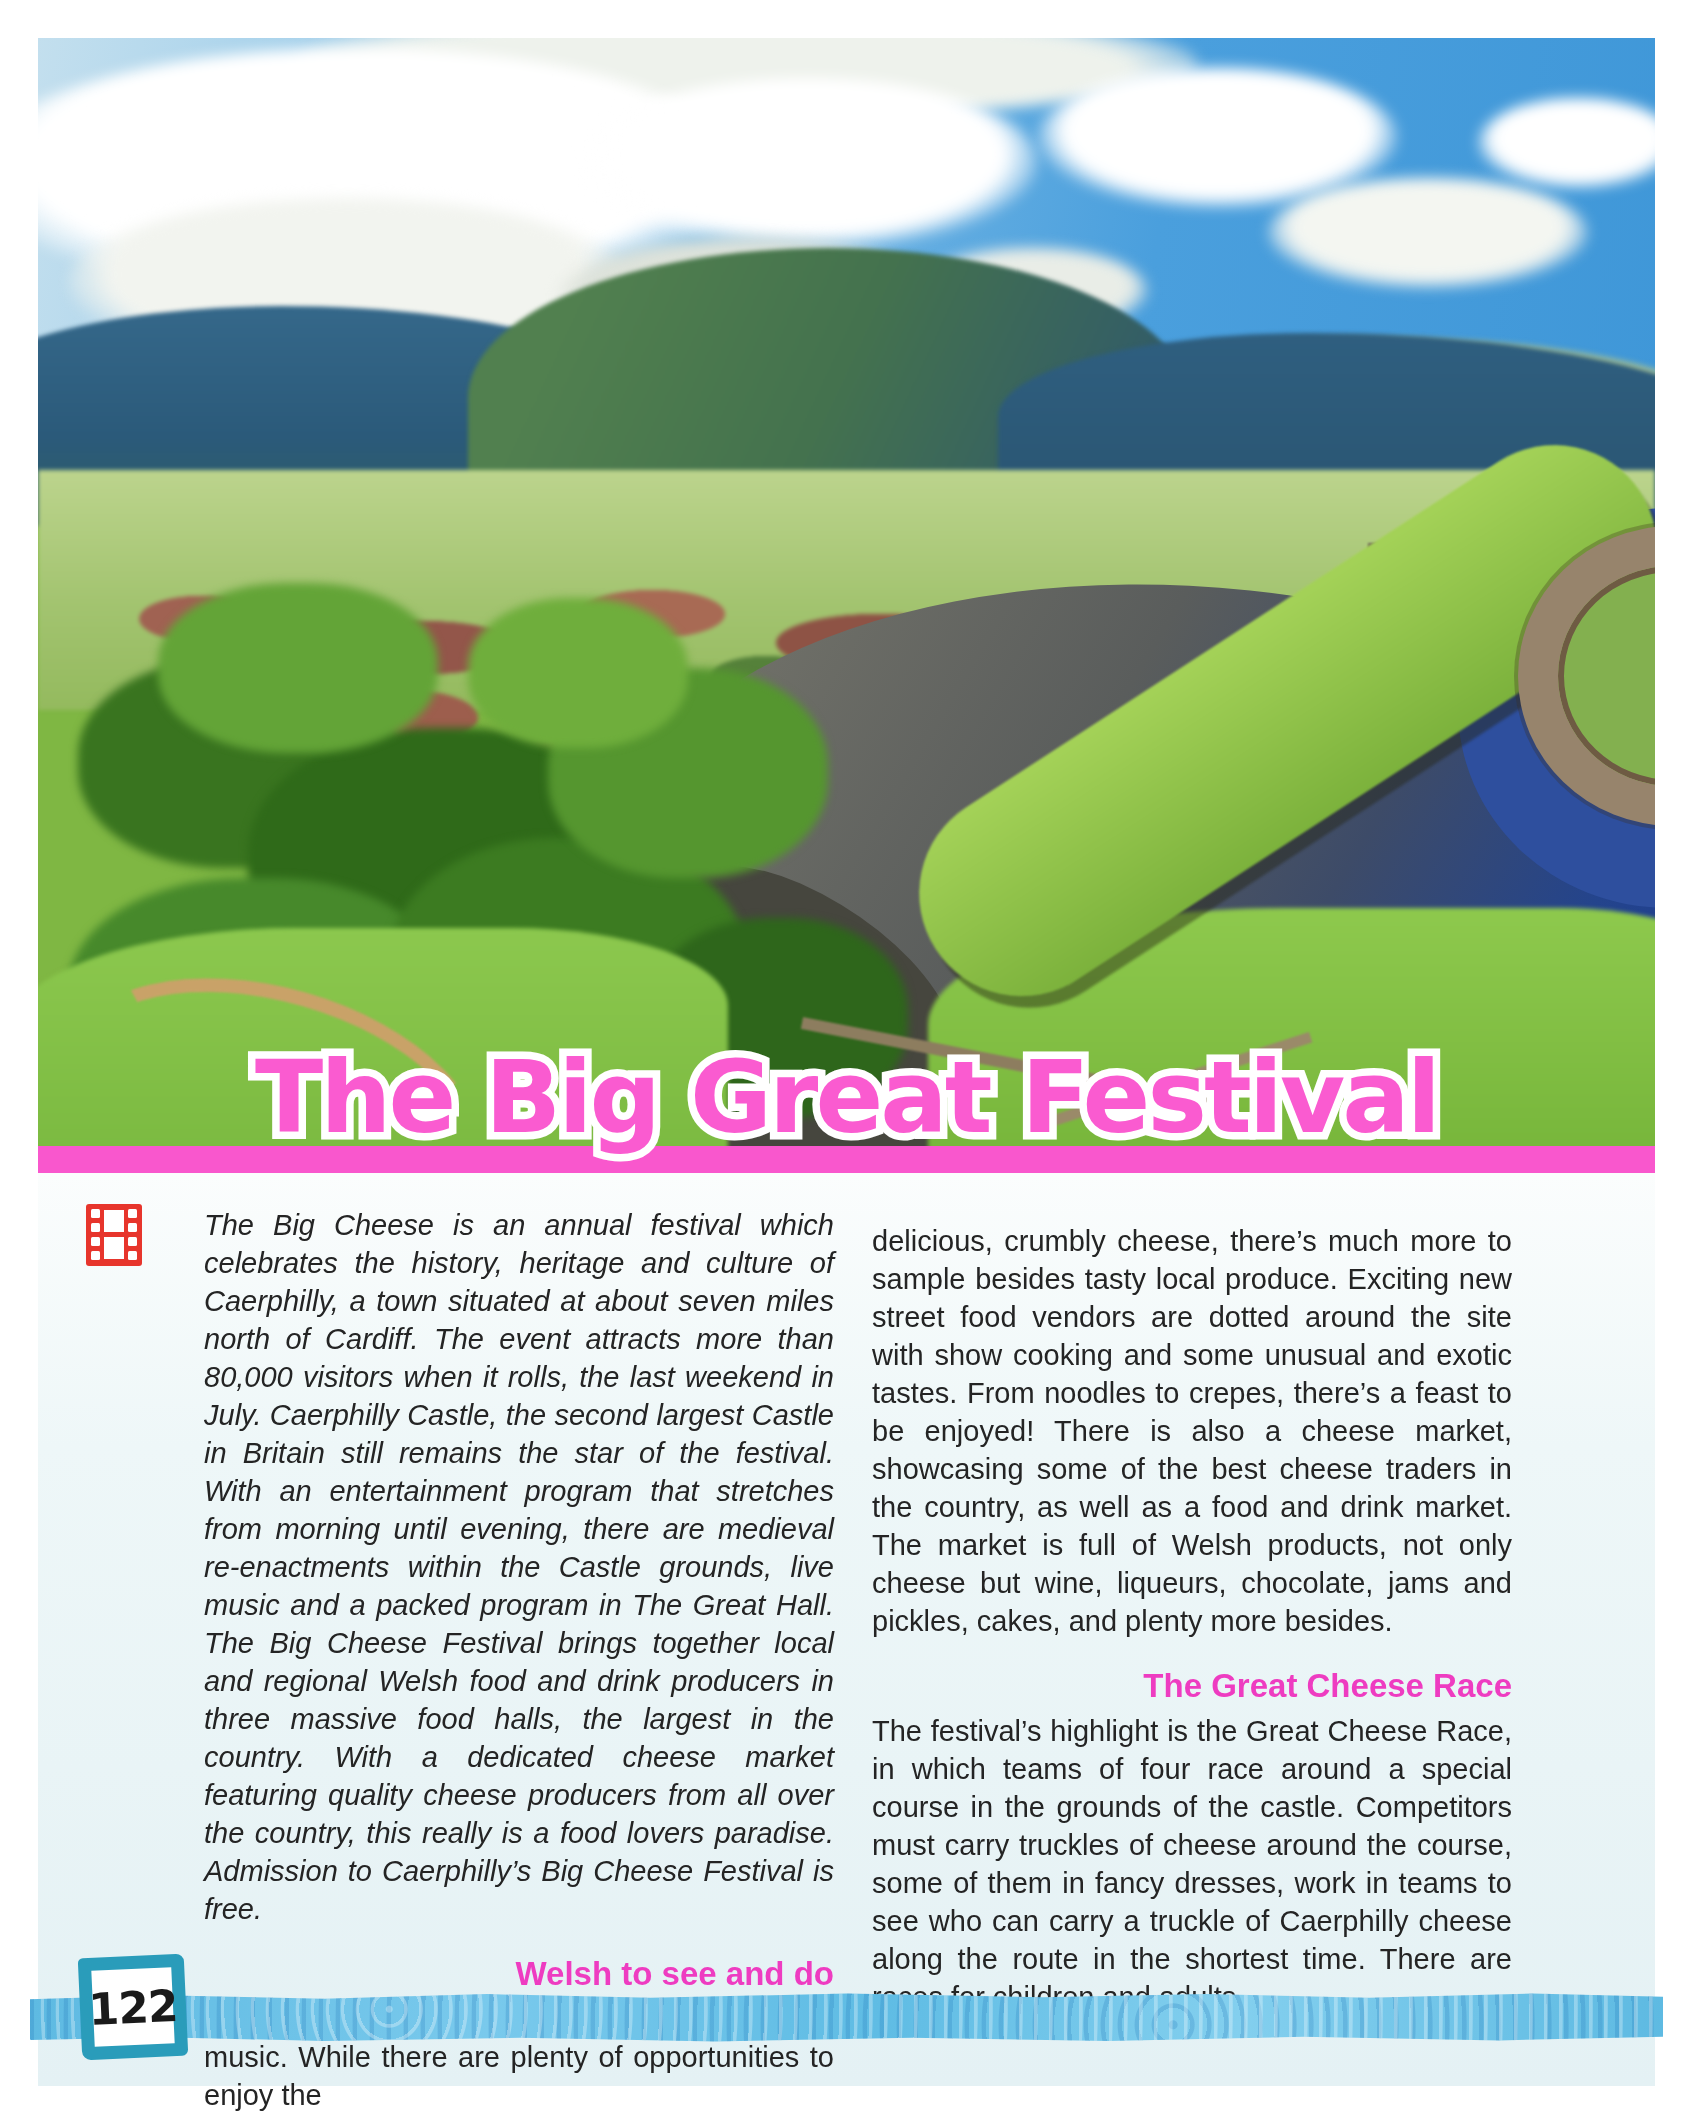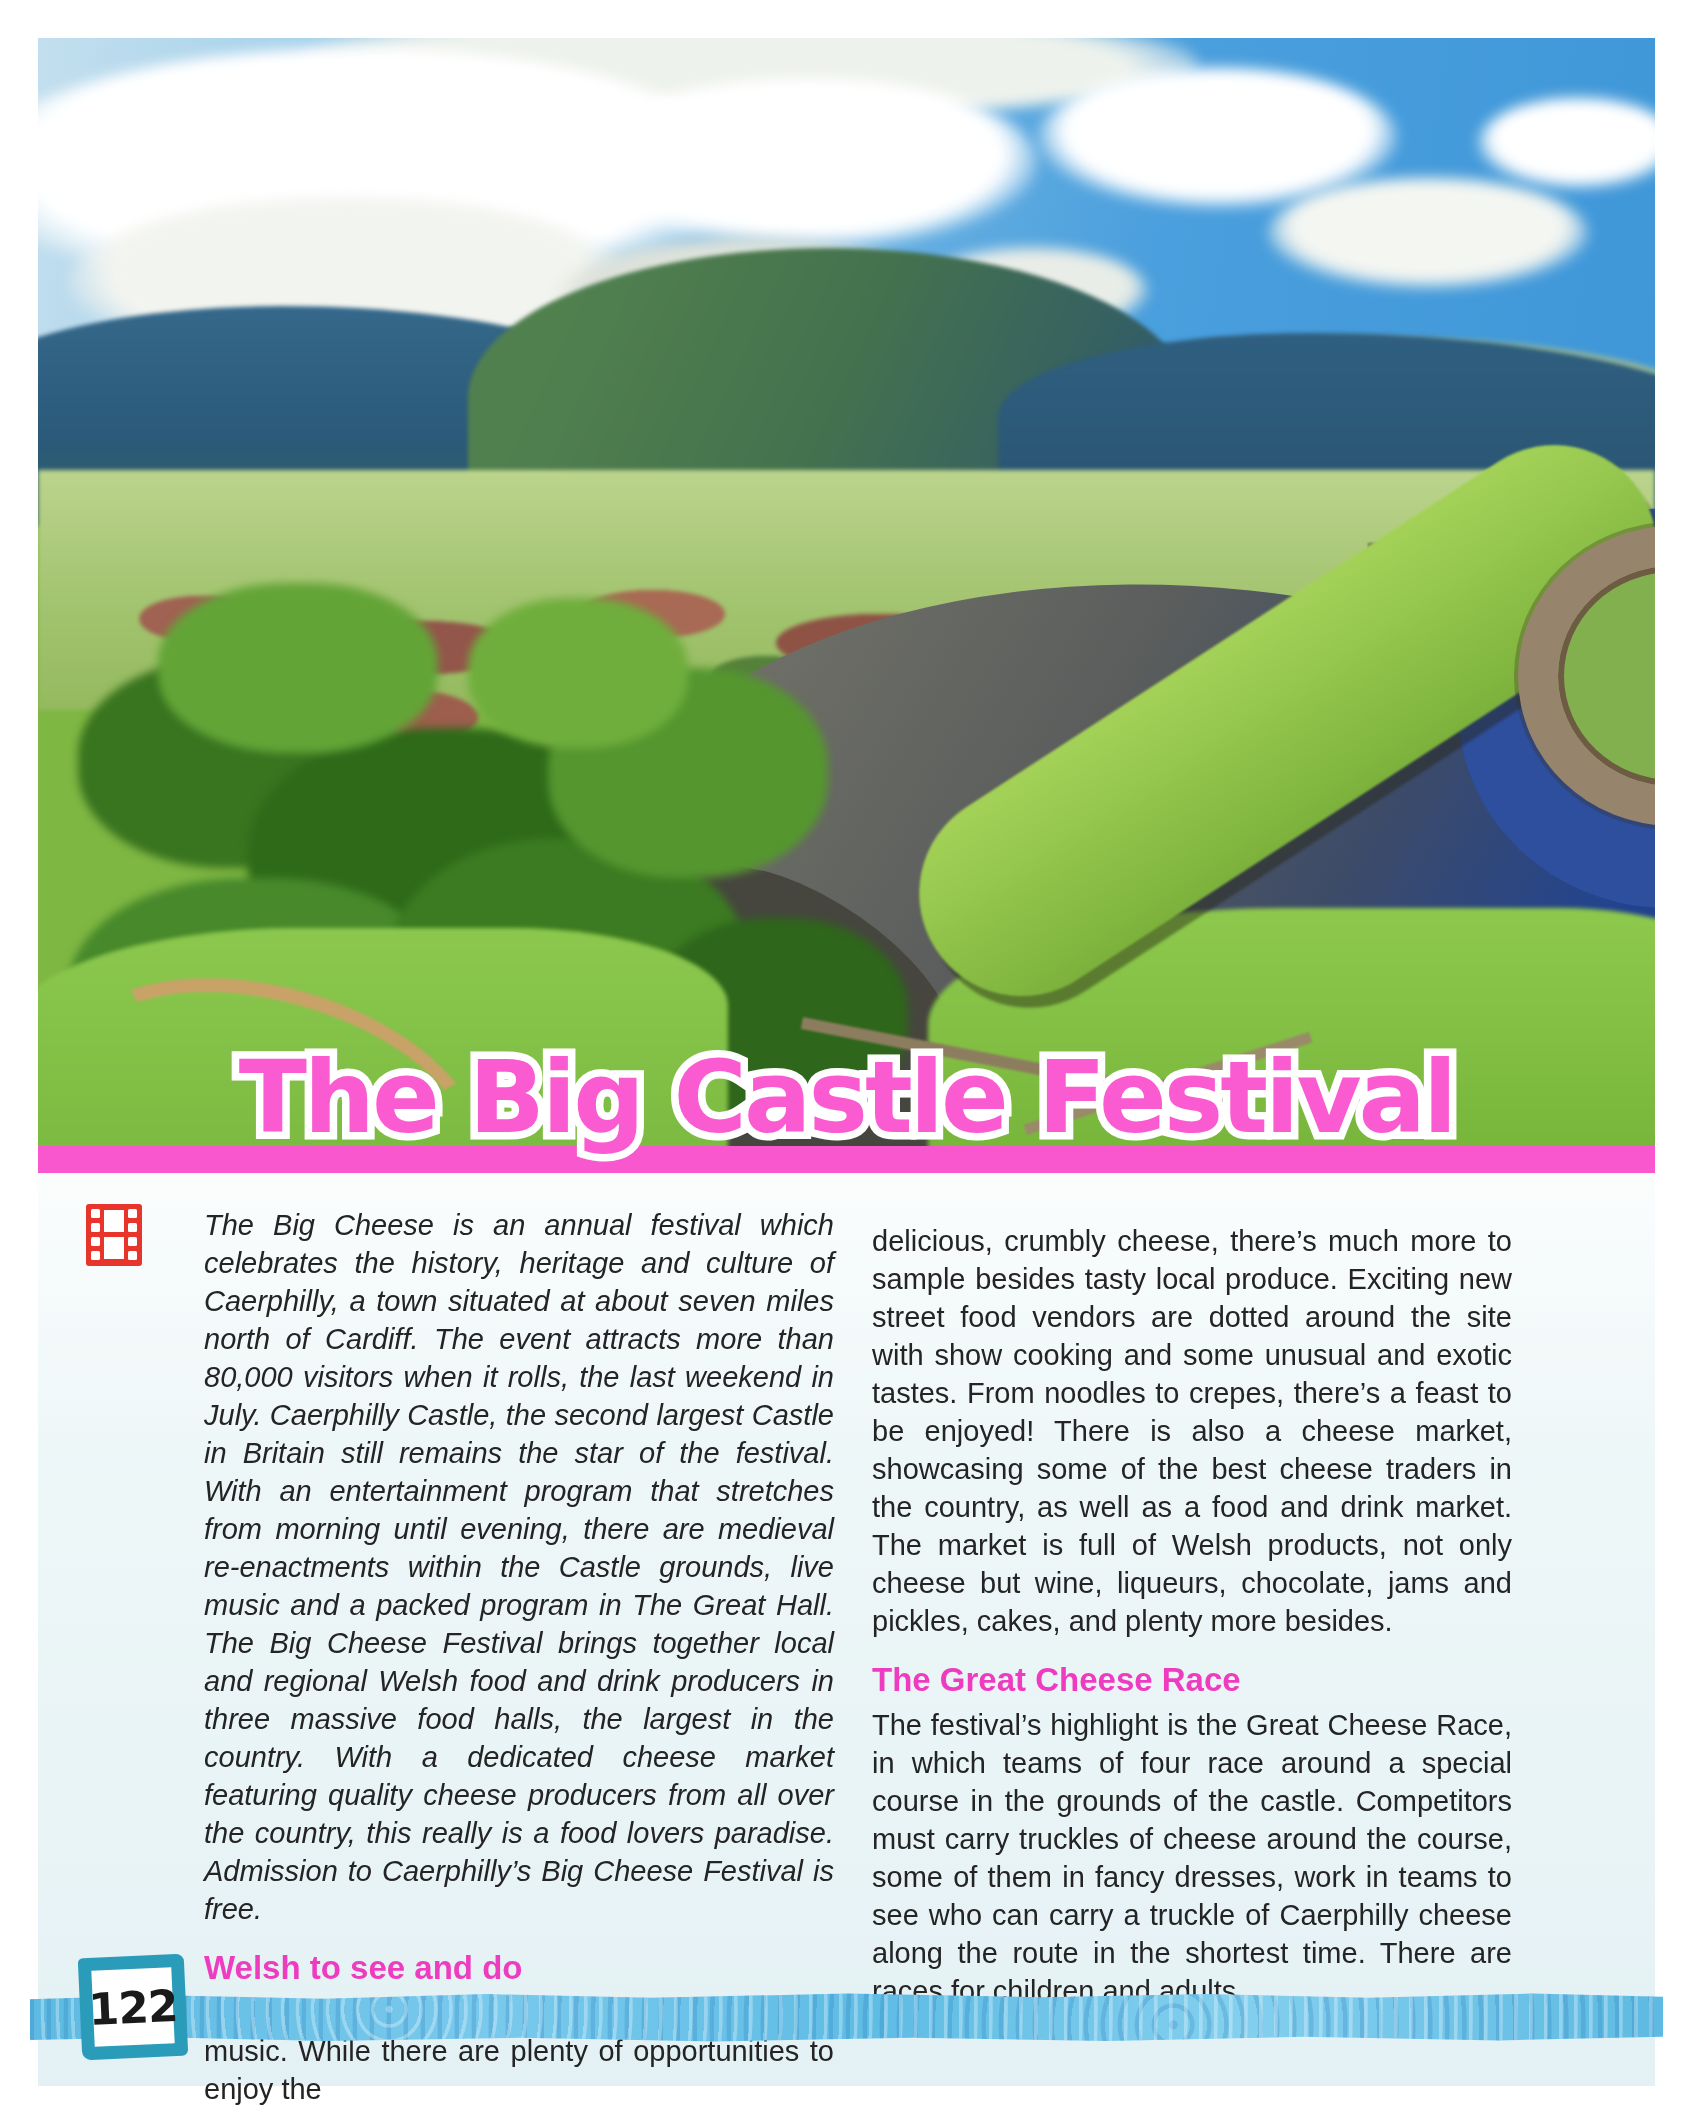--- a/index.html
+++ b/index.html
@@ -124,21 +124,21 @@
     background:linear-gradient(180deg,#fbfdfd 0%,#eef7f8 30%,#e4f1f4 100%); z-index:2; }
 
   .film-icon { position:absolute; left:86px; top:1204px; z-index:5; }
 
   .col { position:absolute; z-index:5; color:var(--text-dark,#242424);
     font-size:29px; line-height:38px; text-align:justify; }
   .col-left  { left:204px; top:1206px; width:630px; }
   .col-right { left:872px; top:1222px; width:640px; }
   .intro { font-style:italic; }
   .section-heading { color:var(--heading-pink,#ee3cc1); font-weight:bold;
-    font-size:33px; line-height:40px; margin-top:20px; margin-bottom:6px; text-align:left; }
+    font-size:33px; line-height:40px; margin-top:26px; margin-bottom:6px; text-align:right; }
 
   
   .band { position:absolute; left:30px; top:1991px; width:1633px; height:52px; z-index:6;
     background:
       repeating-radial-gradient(circle at 22% 35%, rgba(255,255,255,.30) 0 3px, rgba(255,255,255,0) 4px 15px),
       repeating-radial-gradient(circle at 70% 65%, rgba(25,110,180,.22) 0 4px, rgba(0,0,0,0) 5px 17px),
       linear-gradient(90deg,#5ebae2 0%,#79c9ec 28%,#5fbce4 52%,#83cfee 74%,#5ebae2 100%);
     clip-path:polygon(0% 16%,8% 8%,18% 15%,28% 6%,38% 13%,50% 5%,62% 12%,72% 6%,82% 13%,92% 5%,100% 11%,
                       100% 88%,90% 95%,78% 88%,66% 96%,54% 90%,42% 97%,30% 90%,18% 96%,8% 89%,0% 94%); }
   .page-num-box { position:absolute; left:80px; top:1956px; width:106px; height:102px; z-index:7;
@@ -187,21 +187,21 @@
     <div class="grass-right"></div>
     <div class="stone-line1"></div>
     <div class="stone-line2"></div>
     <div class="peninsula"></div>
     <div class="castle-ring"></div>
   </div>
 
   <div class="panel"></div>
 
   <div class="title-bar"></div>
-  <div class="hero-title">The Big Castle Festival</div>
+  <div class="hero-title">The Big Great Festival</div>
 
   <div class="film-icon">
     <svg width="56" height="62" viewBox="0 0 56 62">
       <rect x="0" y="0" width="56" height="62" rx="3" fill="#e7352c"></rect>
       <rect x="5" y="5" width="9" height="9" rx="1.5" fill="#ffffff"></rect>
       <rect x="5" y="19" width="9" height="9" rx="1.5" fill="#ffffff"></rect>
       <rect x="5" y="33" width="9" height="9" rx="1.5" fill="#ffffff"></rect>
       <rect x="5" y="47" width="9" height="9" rx="1.5" fill="#ffffff"></rect>
       <rect x="42" y="5" width="9" height="9" rx="1.5" fill="#ffffff"></rect>
       <rect x="42" y="19" width="9" height="9" rx="1.5" fill="#ffffff"></rect>

